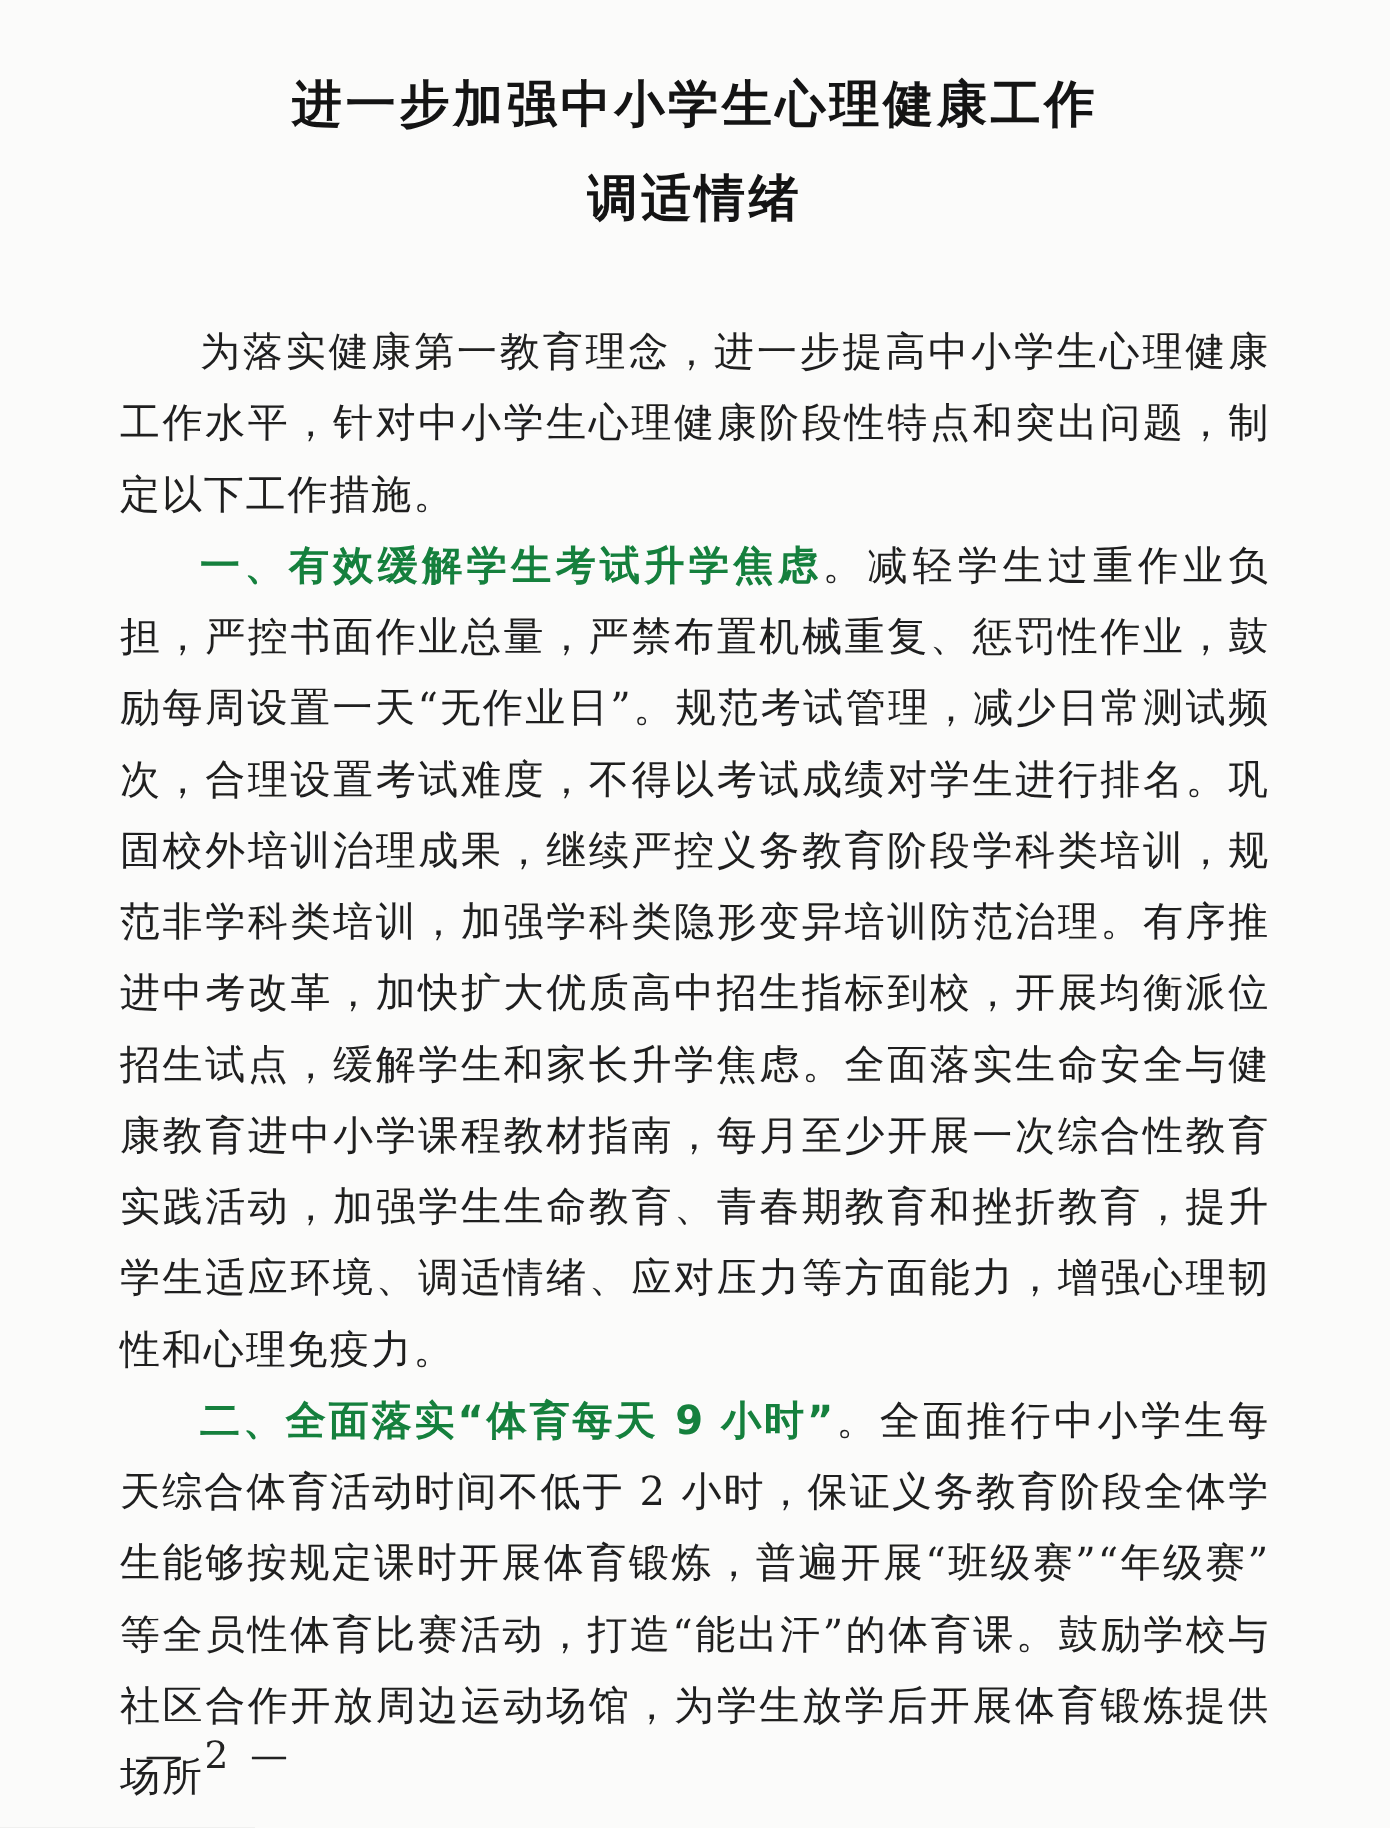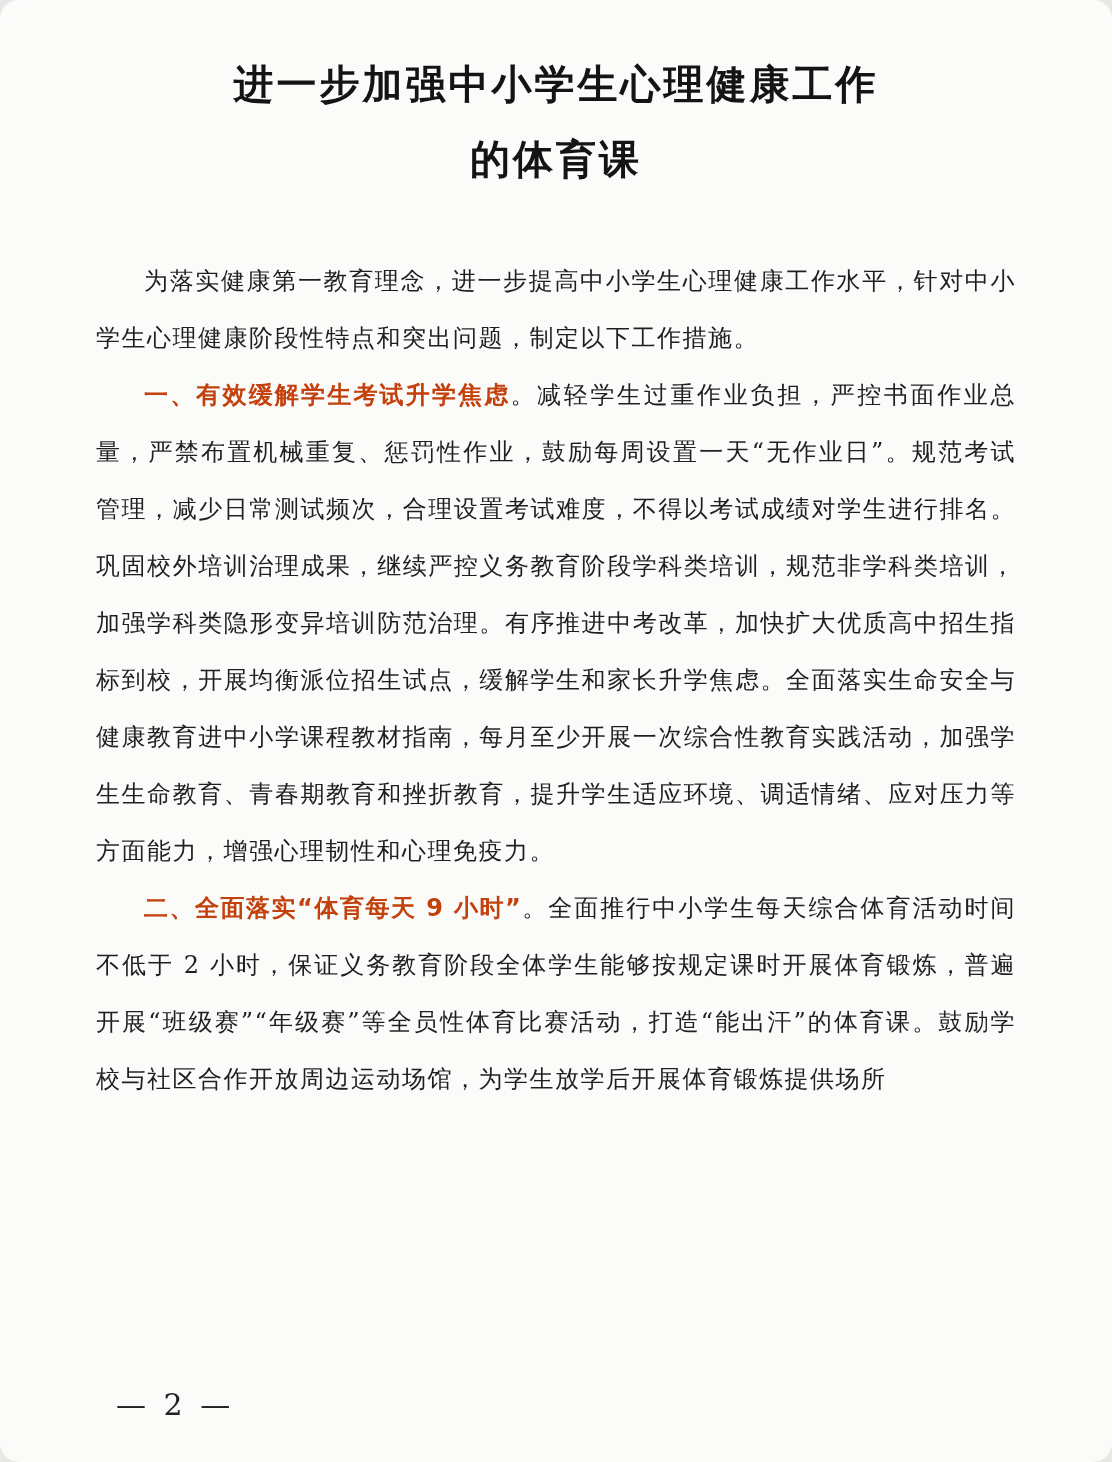--- a/index.html
+++ b/index.html
@@ -10,71 +10,70 @@
   .page {
     position: relative;
     width: 1112px;
     height: 1462px;
     margin: 0 auto;
     background: #fbfbfa;
     color: #1c1c1c;
     font-family: "DejaVu Serif", "Liberation Serif", serif;
     overflow: hidden;
     box-sizing: border-box;
-    border-radius: 19px;
   }
   .doc-title {
     margin: 0;
     padding-top: 46px;
     text-align: center;
     font-size: 40px;
     font-weight: 700;
     letter-spacing: 3px;
     color: #141414;
   }
   .title-line {
     display: block;
     line-height: 75px;
   }
   .doc-body {
     margin-top: 57px;
     padding: 0 96px;
-    font-size: 24px;
+    font-size: 32px;
     line-height: 57px;
     letter-spacing: 1.5px;
     text-align: justify;
     color: #1f1f1f;
   }
   .para {
     margin: 0;
     text-indent: 2em;
   }
   .para-heading {
     font-family: "DejaVu Sans", "Liberation Sans", sans-serif;
     font-weight: 700;
     letter-spacing: 1px;
-    color: #c2410c;
+    color: #15803d;
   }
   .page-number {
     position: absolute;
     left: 116px;
     bottom: 40px;
     font-size: 30px;
     letter-spacing: 4px;
     color: #222;
   }
 </style>
 </head>
 <body>
 
 <div class="page">
 
   <h1 class="doc-title">
     <span class="title-line">进一步加强中小学生心理健康工作</span>
-    <span class="title-line">的体育课</span>
+    <span class="title-line">调适情绪</span>
   </h1>
 
   <div class="doc-body">
 
     <p class="para"><strong class="para-heading"></strong><span>为落实健康第一教育理念，进一步提高中小学生心理健康工作水平，针对中小学生心理健康阶段性特点和突出问题，制定以下工作措施。</span></p>
 
     <p class="para"><strong class="para-heading">一、有效缓解学生考试升学焦虑</strong><span>。减轻学生过重作业负担，严控书面作业总量，严禁布置机械重复、惩罚性作业，鼓励每周设置一天“无作业日”。规范考试管理，减少日常测试频次，合理设置考试难度，不得以考试成绩对学生进行排名。巩固校外培训治理成果，继续严控义务教育阶段学科类培训，规范非学科类培训，加强学科类隐形变异培训防范治理。有序推进中考改革，加快扩大优质高中招生指标到校，开展均衡派位招生试点，缓解学生和家长升学焦虑。全面落实生命安全与健康教育进中小学课程教材指南，每月至少开展一次综合性教育实践活动，加强学生生命教育、青春期教育和挫折教育，提升学生适应环境、调适情绪、应对压力等方面能力，增强心理韧性和心理免疫力。</span></p>
 
     <p class="para"><strong class="para-heading">二、全面落实“体育每天 9 小时”</strong><span>。全面推行中小学生每天综合体育活动时间不低于 2 小时，保证义务教育阶段全体学生能够按规定课时开展体育锻炼，普遍开展“班级赛”“年级赛”等全员性体育比赛活动，打造“能出汗”的体育课。鼓励学校与社区合作开放周边运动场馆，为学生放学后开展体育锻炼提供场所</span></p>
 

